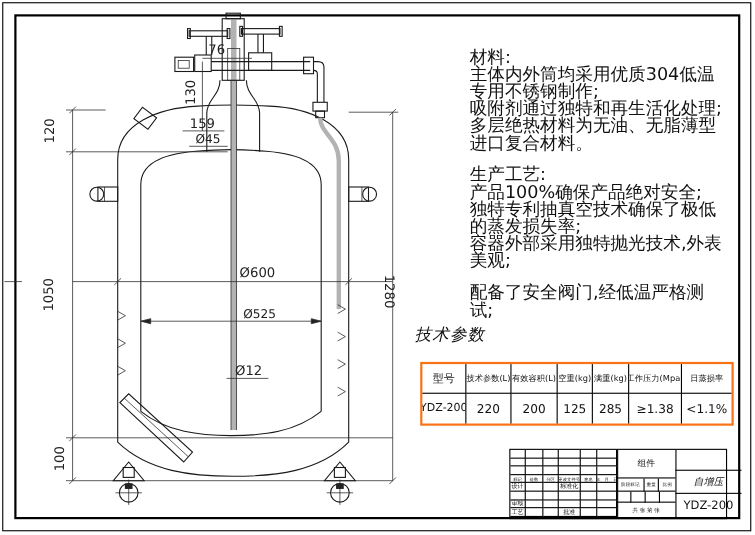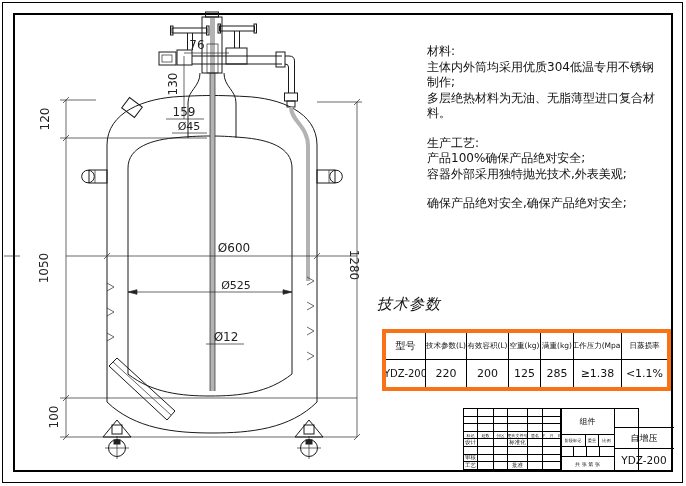--- a/index.html
+++ b/index.html
@@ -10,35 +10,35 @@
   .frame-outer{left:2px;top:2px;width:681px;height:481px;border:1.2px solid #000;}
   .frame-inner{left:13px;top:13px;width:660px;height:459px;border:2px solid #000;}
   
   svg.draw{position:absolute;left:0;top:0;}
   .ln{fill:none;stroke:#1a1a1a;stroke-width:1;}
   .thin{fill:none;stroke:#2a2a2a;stroke-width:0.7;}
   .pipe{fill:none;stroke:#b3b3b3;}
   .dimtxt{font:12px "DejaVu Sans",sans-serif;fill:#222;}
   .dimsm{font:11px "DejaVu Sans",sans-serif;fill:#222;}
   
-  .notes{left:427px;top:44px;width:233px;font-size:12px;line-height:15.5px;}
+  .notes{left:427px;top:44px;width:233px;font-size:16px;line-height:15.5px;}
   .note-sec{margin-bottom:14px;}
   
   .params-heading{left:377px;top:295px;font-size:15px;letter-spacing:1px;font-style:italic;}
   .ptable{left:382px;top:329px;display:grid;
           grid-template-columns:40px 41px 42px 32px 33px 48px 45px;
-          grid-template-rows:27px 27px;border:4px solid #f97316;}
+          grid-template-rows:27px 27px;border:2px solid #f97316;}
   .ptable .hc,.ptable .vc{border-right:1px solid #000;border-bottom:1px solid #000;
           display:flex;align-items:center;justify-content:center;
           white-space:nowrap;overflow:hidden;box-sizing:border-box;}
   .ptable .hc{font-size:7.5px;}
   .ptable .vc{font-size:11px;border-bottom:none;}
   .ptable .last{border-right:none;}
   
-  .tb{left:463px;top:408px;width:176px;height:64px;border:1.6px solid #000;}
+  .tb{left:463px;top:408px;width:198px;height:64px;border:1.6px solid #000;}
   .tb-left{position:absolute;left:0;top:0;width:97px;height:100%;display:grid;
            grid-template-columns:14px 16px 14px 20px 15px 18px;
            grid-auto-rows:7.6px;border-right:1px solid #000;}
   .tb-left .c{border-right:1px solid #000;border-bottom:1px solid #000;
            display:flex;align-items:center;justify-content:center;
            overflow:hidden;white-space:nowrap;font-size:4px;box-sizing:border-box;}
   .tb-left .big{font-size:5.5px;}
   .tb-mid{position:absolute;left:97px;top:0;width:53px;height:100%;border-right:1px solid #000;}
   .tb-cell{position:absolute;box-sizing:border-box;display:flex;align-items:center;
            justify-content:center;overflow:hidden;white-space:nowrap;}
@@ -192,29 +192,31 @@
   <text class="dimtxt" x="353" y="268" text-anchor="middle" transform="rotate(90 353 265)">1280</text>
   <text class="dimtxt" x="234" y="252" text-anchor="middle">Ø600</text>
   <text class="dimsm" x="236" y="289" text-anchor="middle">Ø525</text>
   <text class="dimtxt" x="226" y="341" text-anchor="middle">Ø12</text>
 </svg>
 
 <div class="abs notes">
   <div class="note-sec">
     <div>材料:</div>
     <div>主体内外筒均采用优质304低温专用不锈钢制作;</div>
+    <div>吸附剂通过独特和再生活化处理;</div>
     <div>多层绝热材料为无油、无脂薄型进口复合材料。</div>
   </div>
   <div class="note-sec">
     <div>生产工艺:</div>
     <div>产品100%确保产品绝对安全;</div>
+    <div>独特专利抽真空技术确保了极低的蒸发损失率;</div>
     <div>容器外部采用独特抛光技术,外表美观;</div>
   </div>
   <div class="note-sec">
-    <div>确保产品绝对安全,确保产品绝对安全;</div>
+    <div>配备了安全阀门,经低温严格测试;</div>
   </div>
 </div>
 
 <div class="abs params-heading">技术参数</div>
 <div class="abs ptable">
   <div class="hc" style="font-size:10px;">型号</div>
   <div class="hc">技术参数(L)</div>
   <div class="hc">有效容积(L)</div>
   <div class="hc">空重(kg)</div>
   <div class="hc">满重(kg)</div>
@@ -288,16 +290,16 @@
     <div class="tb-cell" style="left:38px;top:26px;width:15px;height:12px;border-bottom:1px solid #000;font-size:4.2px;">比例</div>
     <div class="tb-cell" style="left:0;top:38px;width:13px;height:10px;border-bottom:1px solid #000;border-right:1px solid #000;"></div>
     <div class="tb-cell" style="left:13px;top:38px;width:13px;height:10px;border-bottom:1px solid #000;border-right:1px solid #000;"></div>
     <div class="tb-cell" style="left:26px;top:38px;width:13px;height:10px;border-bottom:1px solid #000;border-right:1px solid #000;"></div>
     <div class="tb-cell" style="left:39px;top:38px;width:14px;height:10px;border-bottom:1px solid #000;"></div>
     <div class="tb-cell" style="left:0;top:48px;width:53px;height:13px;font-size:5px;">共  张  第  张</div>
   </div>
 
   <div class="tb-right">
     <div class="tb-cell" style="left:0;top:0;width:60px;height:19px;border-bottom:1px solid #000;"></div>
-    <div class="tb-cell" style="left:0;top:19px;width:60px;height:21px;border-bottom:1px solid #000;font-size:9px;">自增压</div>
+    <div class="tb-cell" style="left:0;top:19px;width:60px;height:21px;border-bottom:1px solid #000;font-size:9px;font-style:italic;">自增压</div>
     <div class="tb-cell" style="left:0;top:40px;width:60px;height:21px;font-size:10.5px;">YDZ-200</div>
   </div>
 </div>
 
 </body></html>

